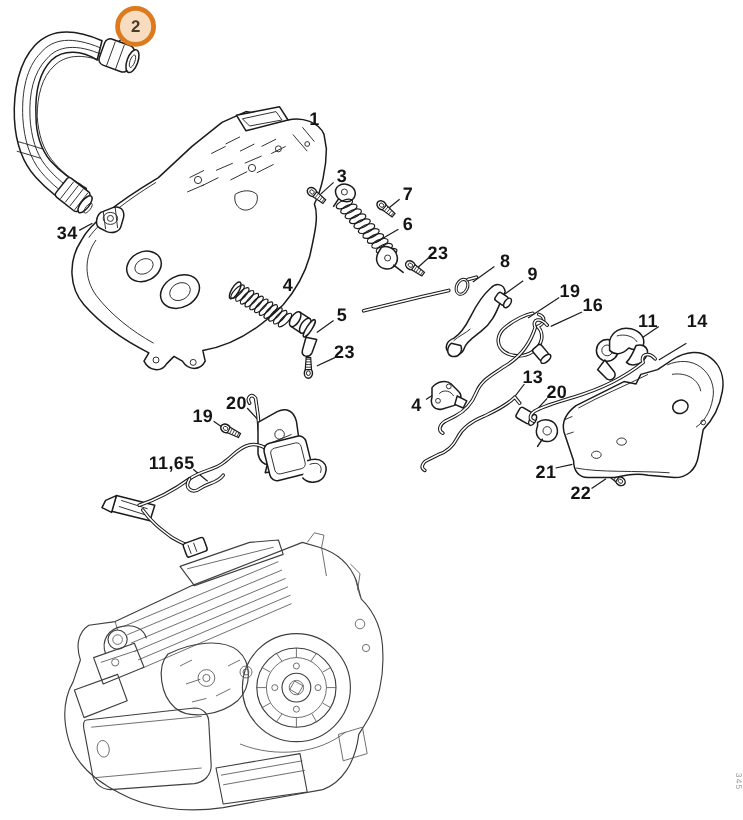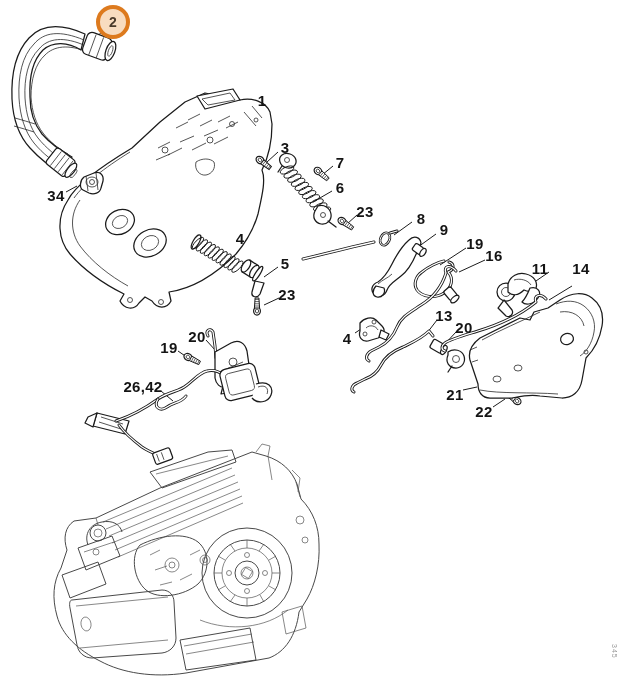--- a/index.html
+++ b/index.html
@@ -357,19 +357,19 @@
   <div class="part-label" style="left:540px;top:268px">11</div>
   <div class="part-label" style="left:581px;top:268px">14</div>
   <div class="part-label" style="left:240px;top:238px">4</div>
   <div class="part-label" style="left:285px;top:263px">5</div>
   <div class="part-label" style="left:287px;top:294px">23</div>
   <div class="part-label" style="left:444px;top:315px">13</div>
   <div class="part-label" style="left:464px;top:327px">20</div>
   <div class="part-label" style="left:347px;top:338px">4</div>
   <div class="part-label" style="left:197px;top:336px">20</div>
   <div class="part-label" style="left:169px;top:347px">19</div>
-  <div class="part-label" style="left:143px;top:386px">26,42</div>
+  <div class="part-label" style="left:143px;top:386px">11,65</div>
   <div class="part-label" style="left:455px;top:394px">21</div>
   <div class="part-label" style="left:484px;top:411px">22</div>
   <div class="part-label" style="left:56px;top:195px">34</div>
 
   <div class="watermark">345</div>
 </div>
 
 </body></html>

